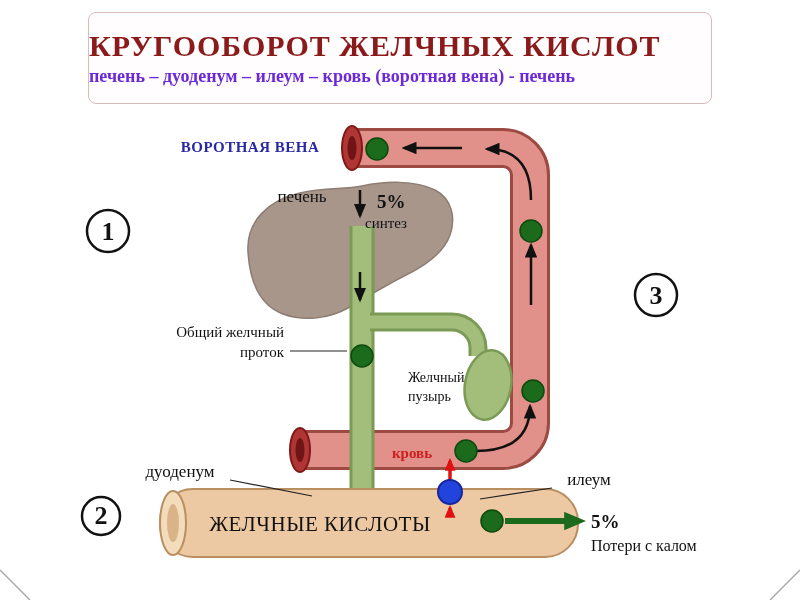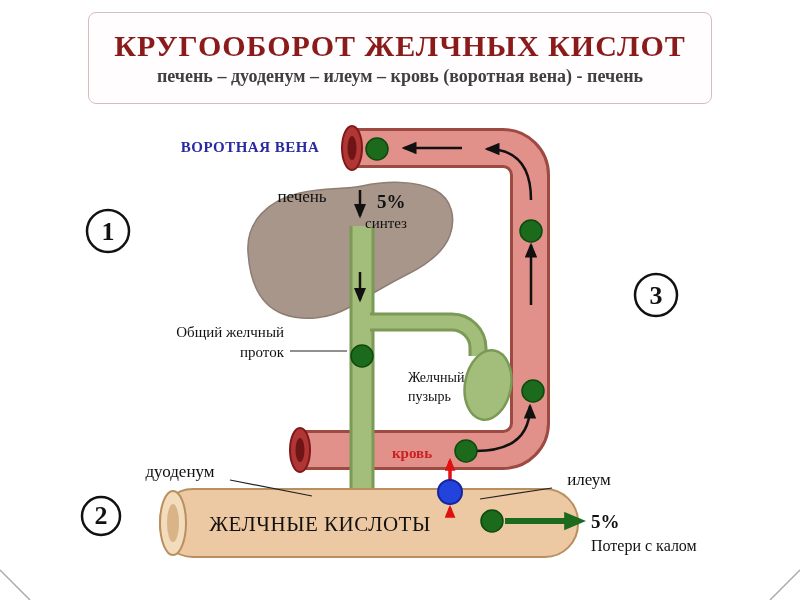--- a/index.html
+++ b/index.html
@@ -3,29 +3,29 @@
 <meta charset="utf-8">
 <style>
   html,body{margin:0;padding:0;}
   body{
     width:800px;height:600px;position:relative;background:#ffffff;
     font-family:"Liberation Serif", serif;overflow:hidden;
   }
   .title-box{
     position:absolute;left:88px;top:12px;width:624px;height:92px;
     border:1px solid #d8bcbc;border-radius:8px;background:#fffdfd;
-    display:flex;flex-direction:column;align-items:center;justify-content:center;
+    display:flex;flex-direction:column;justify-content:center;
     box-sizing:border-box;z-index:2;
   }
   .title-line1{
     color:#8b1a1a;font-weight:bold;font-size:30px;letter-spacing:1px;
     line-height:1.15;white-space:nowrap;
   }
   .title-line2{
-    color:#404040;font-weight:bold;font-size:18px;margin-top:3px;white-space:nowrap;
+    color:#6d28d9;font-weight:bold;font-size:18px;margin-top:3px;white-space:nowrap;
   }
   svg{position:absolute;left:0;top:0;}
   text{font-family:"Liberation Serif", serif;}
   .lbl{fill:#111;font-size:15px;}
   .lbl-big{fill:#111;font-size:17px;}
   .pct{fill:#111;font-size:19px;font-weight:bold;}
   .num{fill:#111;font-size:26px;font-weight:bold;}
 </style>
 </head>
 <body>

